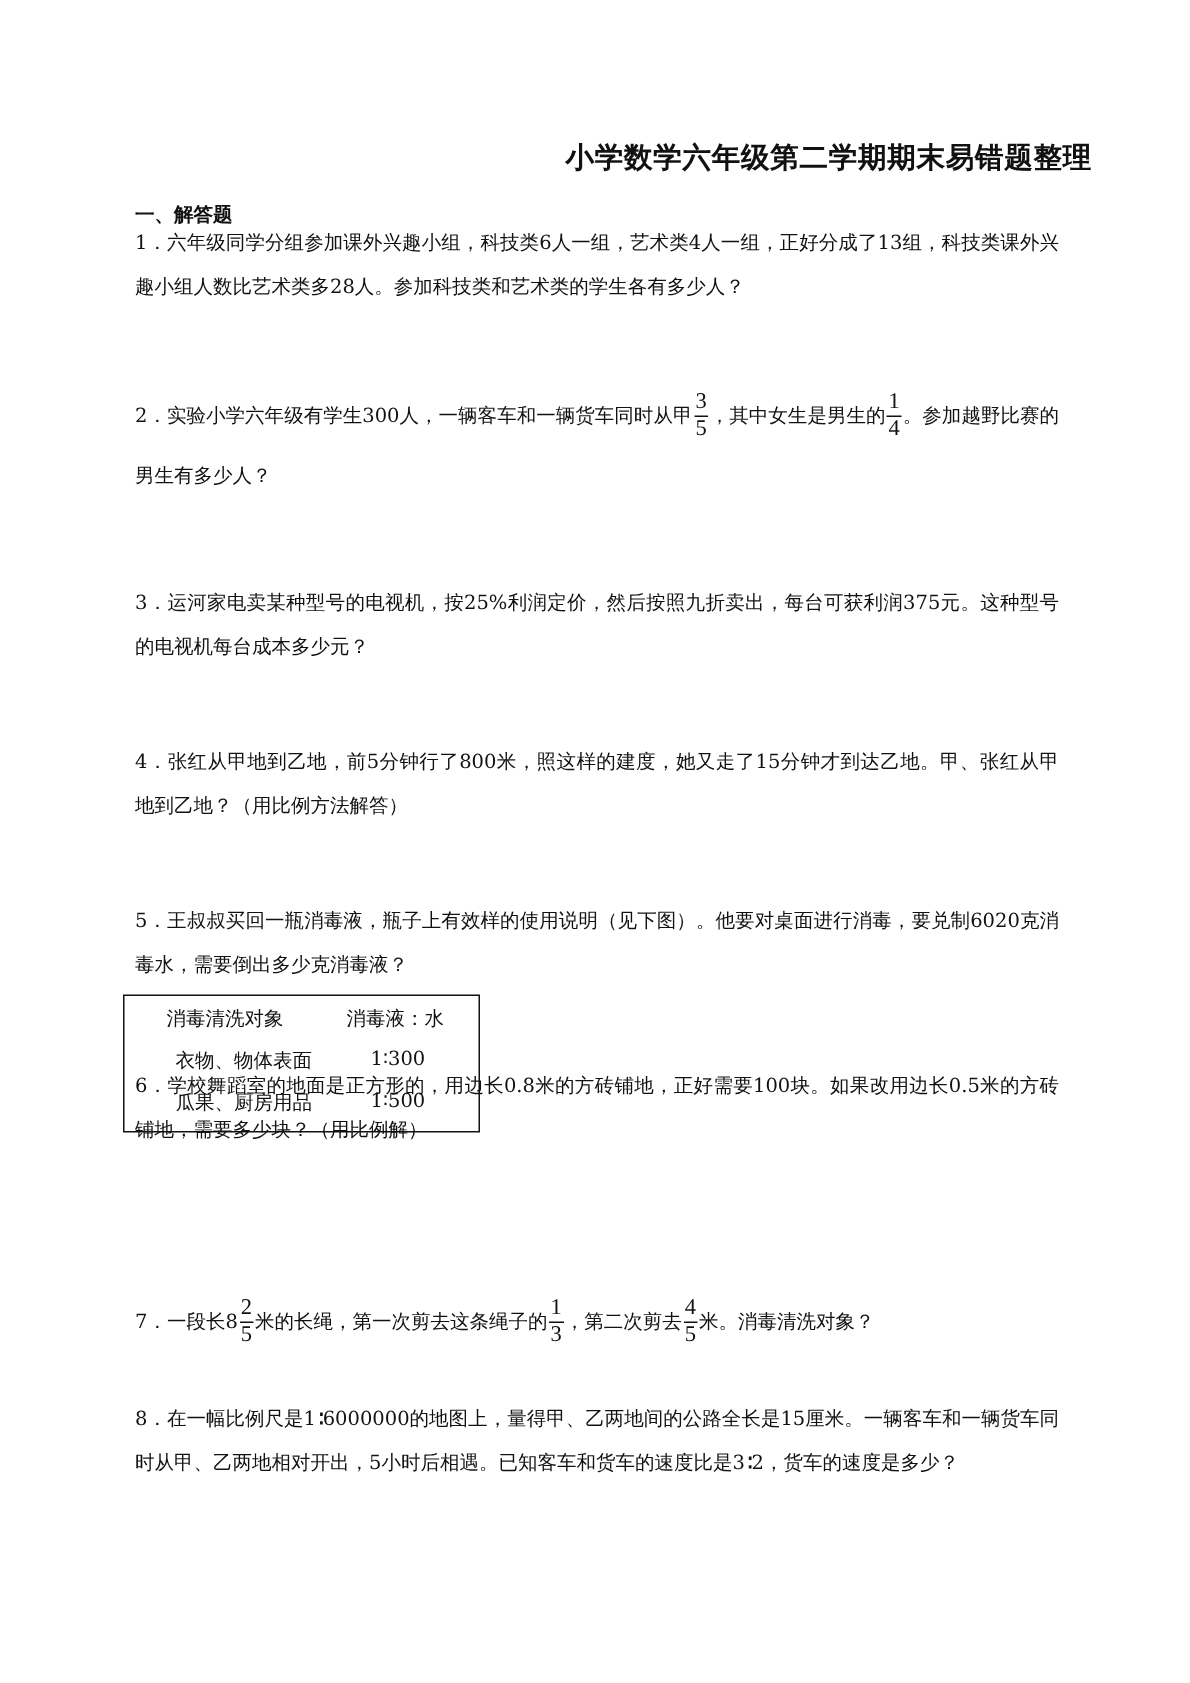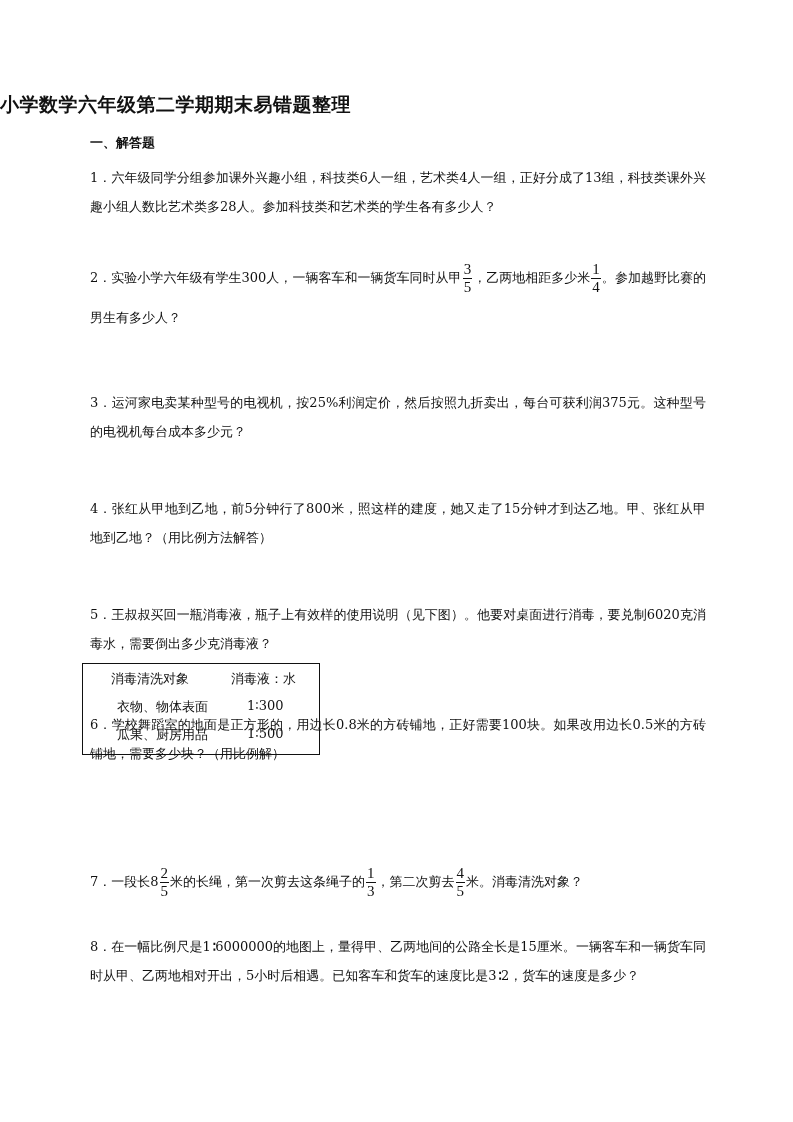--- a/index.html
+++ b/index.html
@@ -13,21 +13,21 @@
       position: relative;
       font-family: "DejaVu Serif", "Liberation Serif", serif;
       color: #111111;
       overflow: hidden;
     }
     .page-title {
       position: absolute;
       top: 92px;
       left: 0;
       width: 728px;
-      text-align: left;
+      text-align: right;
       font-family: "DejaVu Sans", "Liberation Sans", sans-serif;
       font-weight: bold;
       font-size: 19px;
       letter-spacing: 0.5px;
     }
     .section-heading {
       position: absolute;
       top: 134px;
       left: 90px;
       font-family: "DejaVu Sans", "Liberation Sans", sans-serif;
@@ -89,27 +89,27 @@
     }
     .usage-row.data .c1 { left: 34px; }
     .usage-row.data .c2 { left: 164px; }
   </style>
 </head>
 <body>
 
 <div class="page-title">小学数学六年级第二学期期末易错题整理</div>
 <div class="section-heading">一、解答题</div>
 
-<div class="question" style="top:163px;">
+<div class="question" style="top:148px;">
   <span>1．</span><span>六年级同学分组参加课外兴趣小组，科技类6人一组，艺术类4人一组，正好分成了13组，科技类课外兴趣小组人数比艺术类多28人。参加科技类和艺术类的学生各有多少人？</span>
 </div>
 
 <div class="question q2" style="top:258px;">
   <div class="line1">
-    <span>2．</span><span>实验小学六年级有学生300人，一辆客车和一辆货车同时从甲</span><span class="frac"><span class="num">3</span><span class="den">5</span></span><span>，乙两地相距多少米</span><span class="frac"><span class="num">1</span><span class="den">4</span></span><span>。参加越野比赛的男生有多少人？</span>
+    <span>2．</span><span>实验小学六年级有学生300人，一辆客车和一辆货车同时从甲</span><span class="frac"><span class="num">3</span><span class="den">5</span></span><span>，其中女生是男生的</span><span class="frac"><span class="num">1</span><span class="den">4</span></span><span>。参加越野比赛的男生有多少人？</span>
   </div>
 </div>
 
 <div class="question" style="top:388px;">
   <span>3．</span><span>运河家电卖某种型号的电视机，按25%利润定价，然后按照九折卖出，每台可获利润375元。这种型号的电视机每台成本多少元？</span>
 </div>
 
 <div class="question" style="top:494px;">
   <span>4．</span><span>张红从甲地到乙地，前5分钟行了800米，照这样的建度，她又走了15分钟才到达乙地。甲、张红从甲地到乙地？（用比例方法解答）</span>
 </div>

